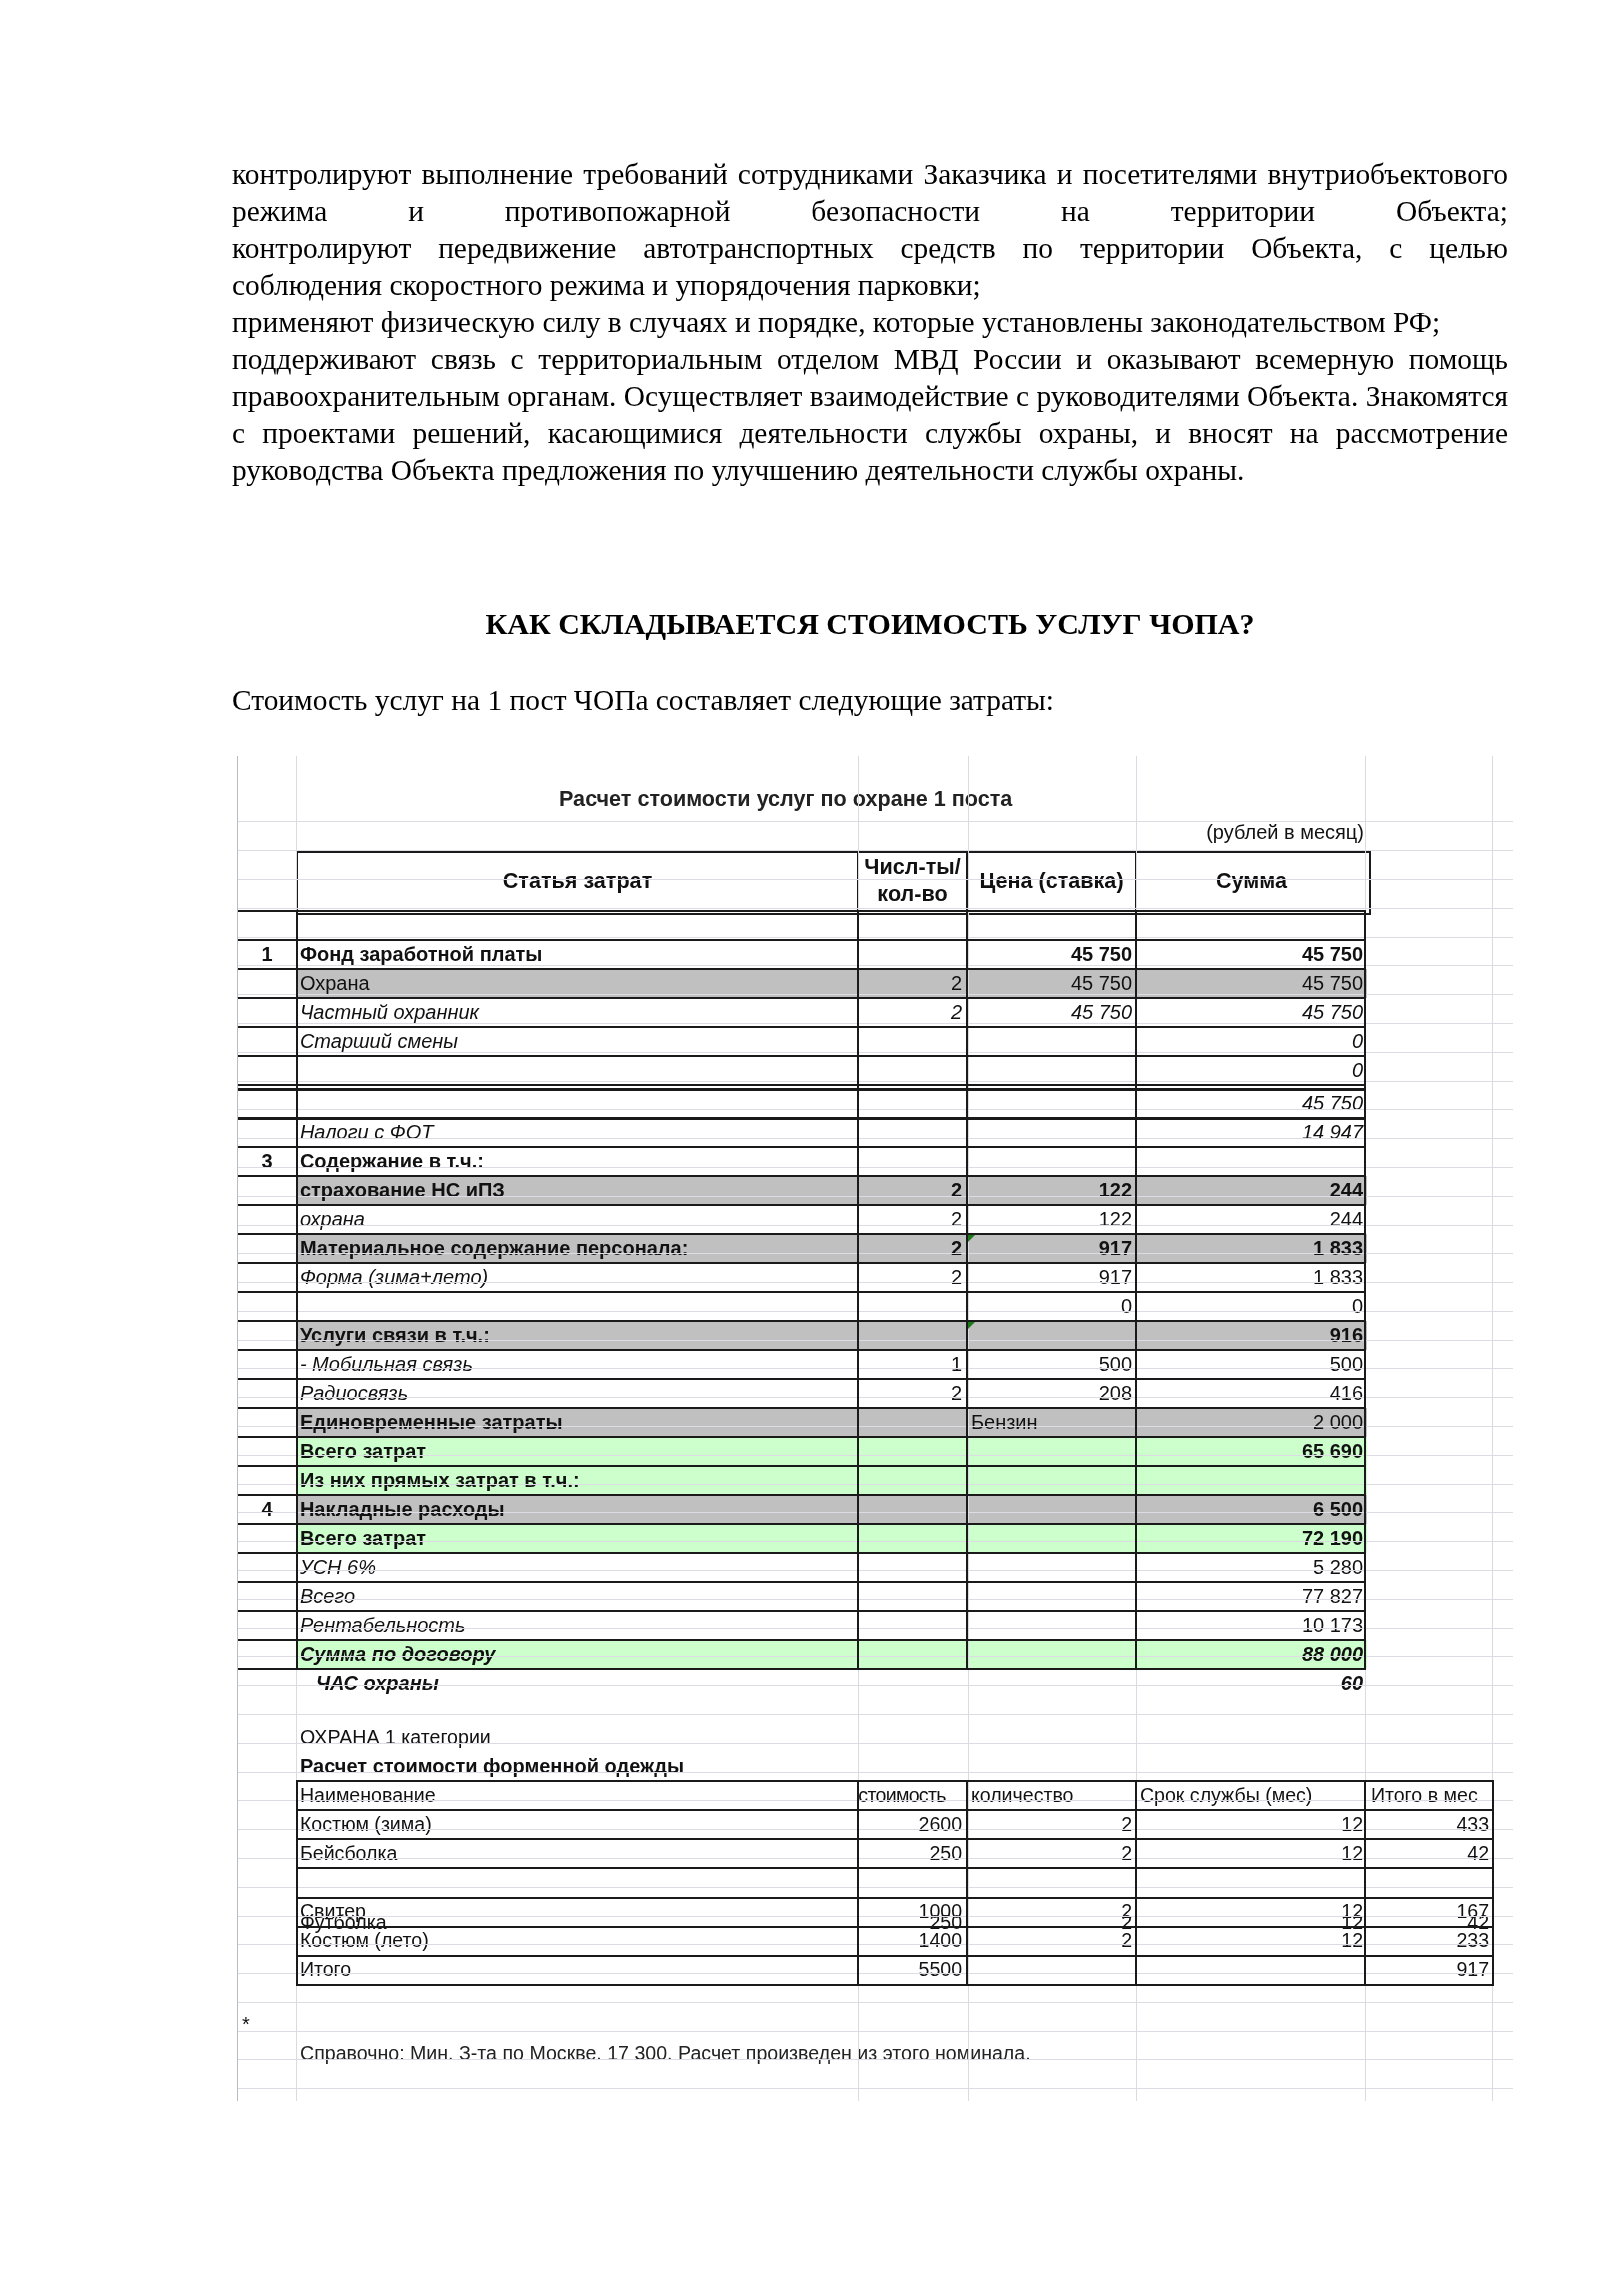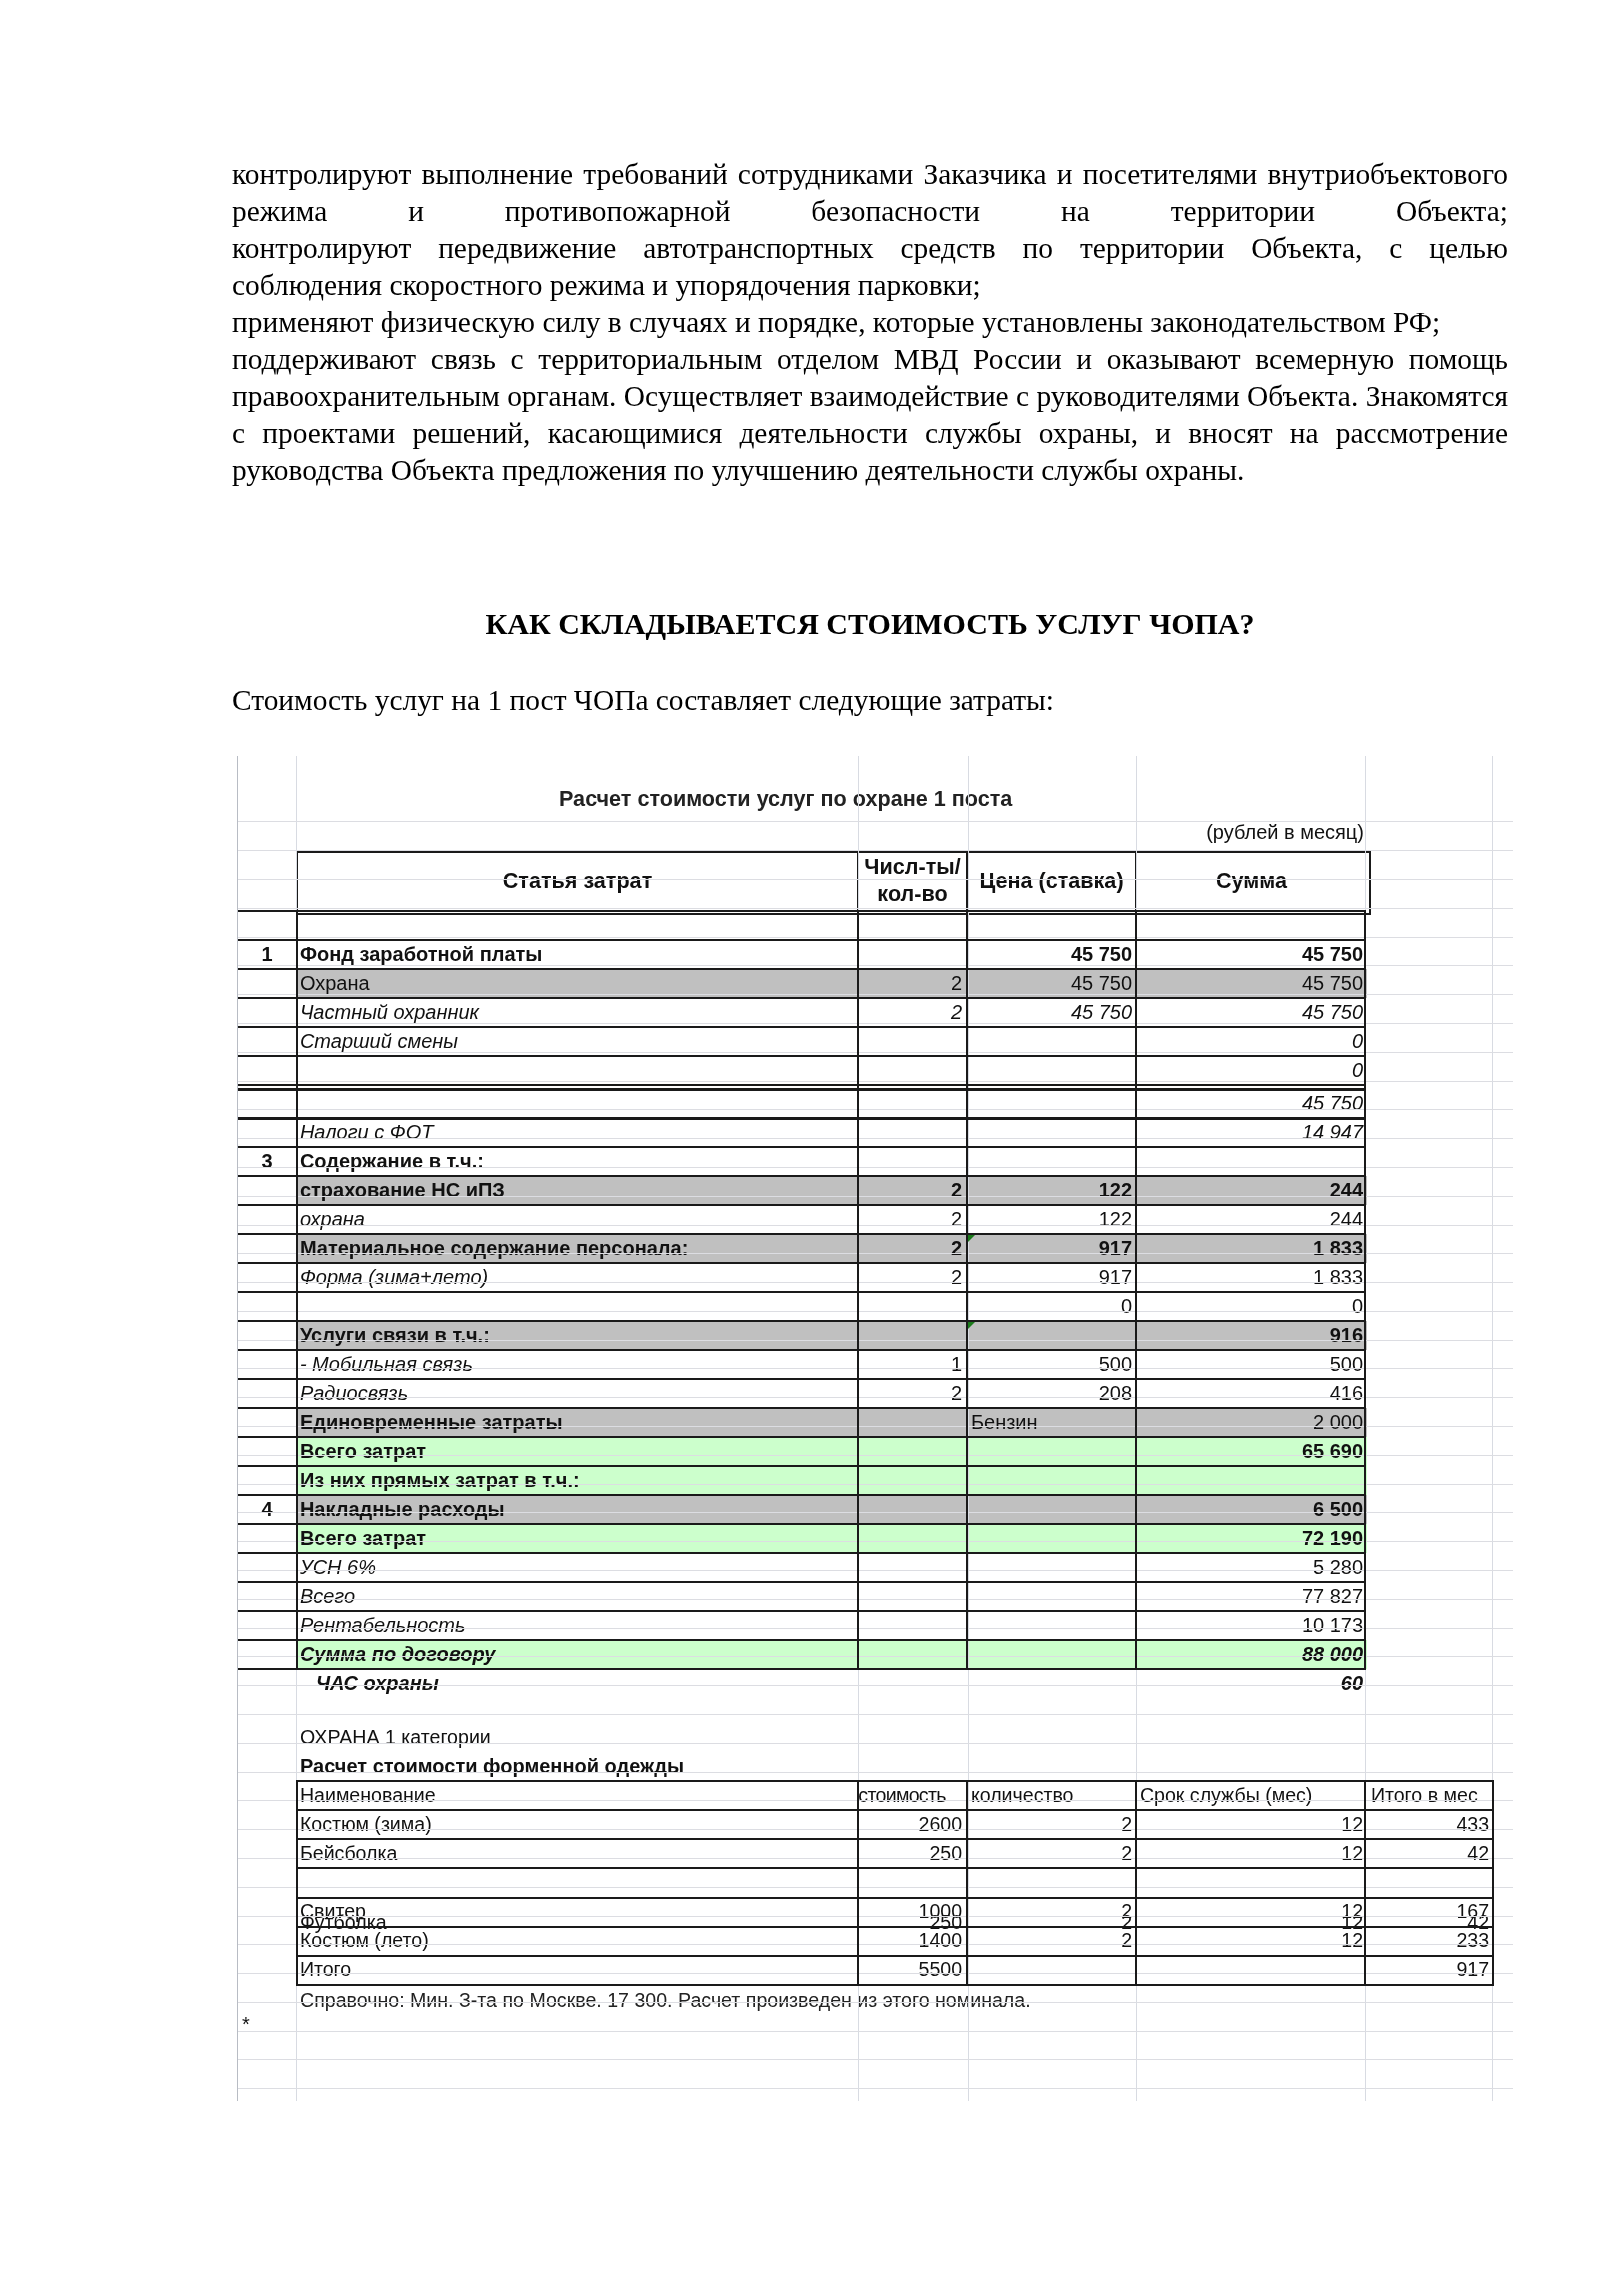--- a/index.html
+++ b/index.html
@@ -324,21 +324,21 @@
       <div class="row" style="top: 1199px; width: 1197px;">
         <div class="cell " style="left: 0px; width: 561px; font-size: 19.6px;">Итого</div>
         <div class="cell num" style="left: 561px; width: 109px; font-size: 19.6px;">5500</div>
         <div class="cell num" style="left: 671px; width: 169px; font-size: 19.6px;"></div>
         <div class="cell num" style="left: 840px; width: 231px; font-size: 19.6px;"></div>
         <div class="cell num" style="left: 1071px; width: 126px; font-size: 19.6px;">917</div>
       </div>
     </div>
 
   <div class="note" style="left:3.9px;top:1254px;">*</div>
-  <div class="note" style="left:62px;top:1230px;font-size:19.6px;color:#222;">Справочно: Мин. З-та по Москве. 17 300. Расчет произведен из этого номинала.</div>
+  <div class="note" style="left:62px;top:1283px;font-size:19.6px;color:#222;">Справочно: Мин. З-та по Москве. 17 300. Расчет произведен из этого номинала.</div>
 <div class="gl-v" style="left: 58px;"></div>
     <div class="gl-v" style="left: 620px;"></div>
     <div class="gl-v" style="left: 730px;"></div>
     <div class="gl-v" style="left: 898px;"></div>
     <div class="gl-v" style="left: 1127px;"></div>
     <div class="gl-v" style="left: 1254px;"></div>
     <div class="gl-h" style="top: 65px;"></div>
     <div class="gl-h" style="top: 94px;"></div>
     <div class="gl-h" style="top: 123px;"></div>
     <div class="gl-h" style="top: 152px;"></div>

